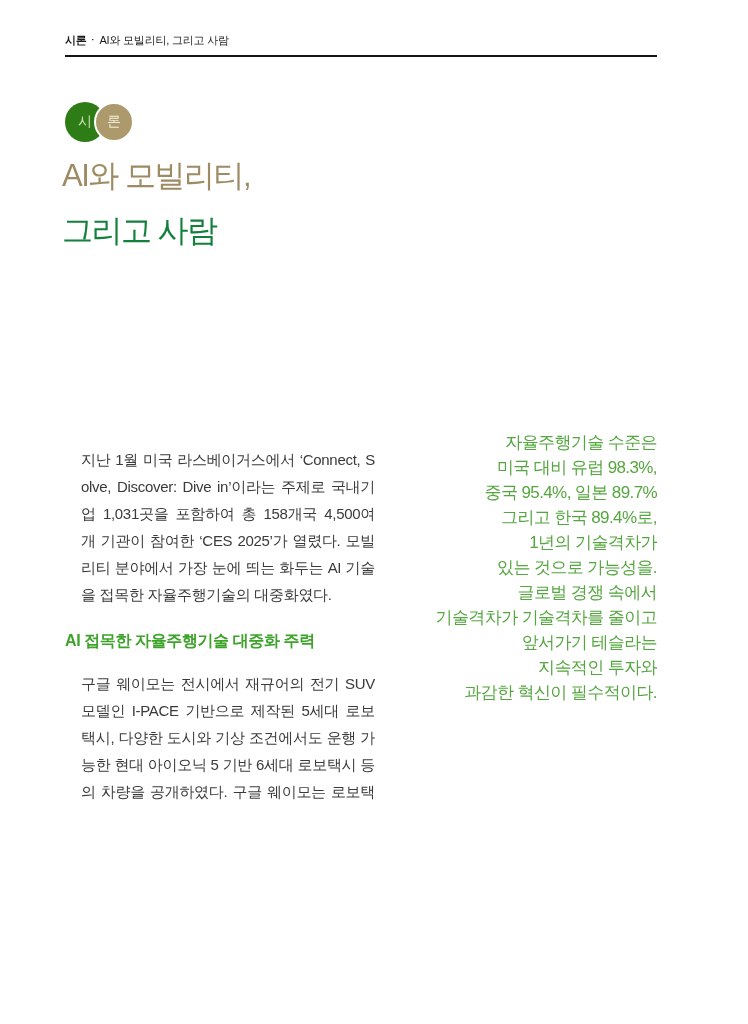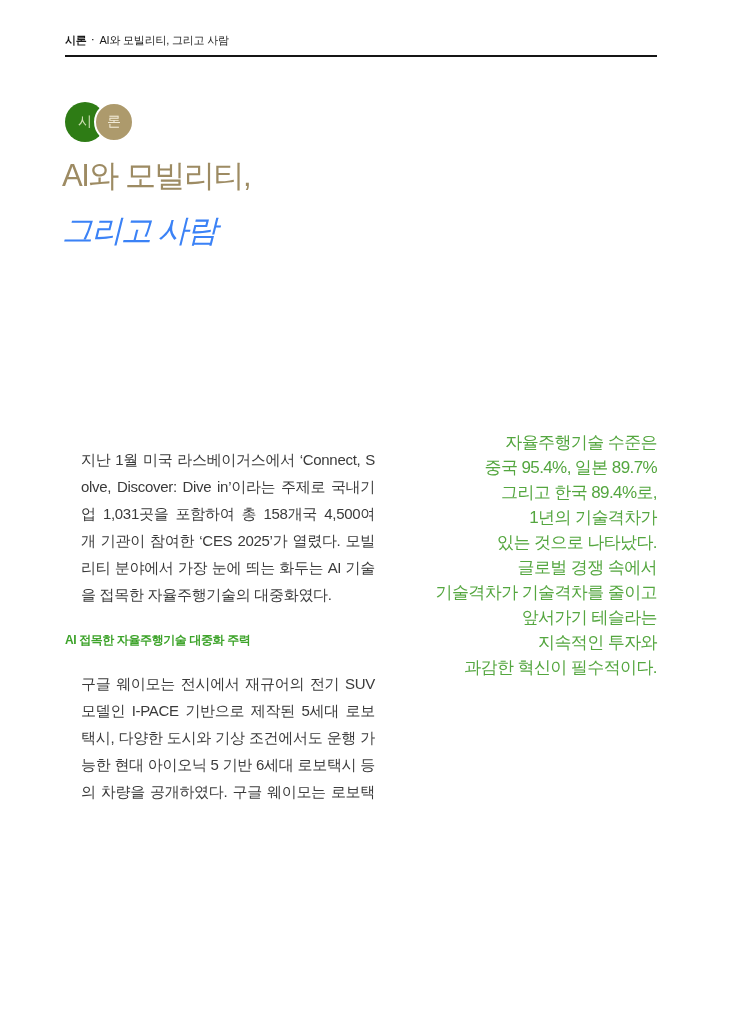--- a/index.html
+++ b/index.html
@@ -73,21 +73,21 @@
   .title {
     position: absolute;
     left: 62px;
     top: 148px;
     font-size: 31px;
     font-weight: 300;
     letter-spacing: -1.5px;
     line-height: 55px;
   }
   .title .t1 { color: #9d8b63; }
-  .title .t2 { color: #3b82f6; font-style: italic; }
+  .title .t2 { color: #15803d; }
 
   
   .main {
     position: absolute;
     left: 65px;
     top: 430px;
     width: 592px;
     display: flex;
     justify-content: space-between;
   }
@@ -97,21 +97,21 @@
     line-height: 27px;
     letter-spacing: -0.3px;
     color: #3a3a3a;
     text-align: justify;
     word-break: break-all;
   }
   .article p { margin: 16px; }
   .article .p1 { margin-bottom: 19px; }
   .article h2 {
     margin: 16px 0 8px 0;
-    font-size: 12px;
+    font-size: 16px;
     font-weight: 600;
     letter-spacing: -0.4px;
     color: #3da32a;
   }
 
   .quote {
     width: 250px;
     text-align: right;
     font-size: 17px;
     line-height: 25px;
@@ -156,24 +156,25 @@
   <div class="main">
 
     <div class="article">
       <p class="p1">지난 1월 미국 라스베이거스에서 ‘Connect, Solve, Discover: Dive in’이라는 주제로 국내기업 1,031곳을 포함하여 총 158개국 4,500여 개 기관이 참여한 ‘CES 2025’가 열렸다. 모빌리티 분야에서 가장 눈에 띄는 화두는 AI 기술을 접목한 자율주행기술의 대중화였다.</p>
       <h2>AI 접목한 자율주행기술 대중화 주력</h2>
       <p class="p2">구글 웨이모는 전시에서 재규어의 전기 SUV 모델인 I-PACE 기반으로 제작된 5세대 로보택시, 다양한 도시와 기상 조건에서도 운행 가능한 현대 아이오닉 5 기반 6세대 로보택시 등의 차량을 공개하였다. 구글 웨이모는 로보택시 유료 서비스에서 2024년 한 해 동안 500만 건 이상의 자율주행 운행을 기록하며, 2023년 대비 7배 이상 성장하였다. 아마존의 자율주행 자회사 죽스(Zoox)도 4인승 로보택시를 선보이며 상업 서비스 계획을 발표하였다. 모빌아이(Mobileye)는 15인승 자율주행 미니버스를 공개하며 대중교통 상용화 가능성을 제시하였다. 테슬라는 CES 2025에 공식 부스를 설치하지 않았지만, 라스베이거스 컨벤션센터(LVCC) 내 ‘베이거스 루프(Vegas Loop)’ 시스템에 자사 차량을 제공하여 행</p>
     </div>
 
     <div class="quote">
       <div class="qline">자율주행기술 수준은</div>
+      <div class="qline">미국 대비 유럽 98.3%,</div>
       <div class="qline">중국 95.4%, 일본 89.7%</div>
       <div class="qline">그리고 한국 89.4%로,</div>
       <div class="qline">1년의 기술격차가</div>
-      <div class="qline">있는 것으로 나타났다.</div>
+      <div class="qline">있는 것으로 가능성을.</div>
       <div class="qline">글로벌 경쟁 속에서</div>
       <div class="qline">기술격차가 기술격차를 줄이고</div>
       <div class="qline">앞서가기 테슬라는</div>
       <div class="qline">지속적인 투자와</div>
       <div class="qline">과감한 혁신이 필수적이다.</div>
     </div>
 
   </div>
 
   <div class="pagenum">02</div>

